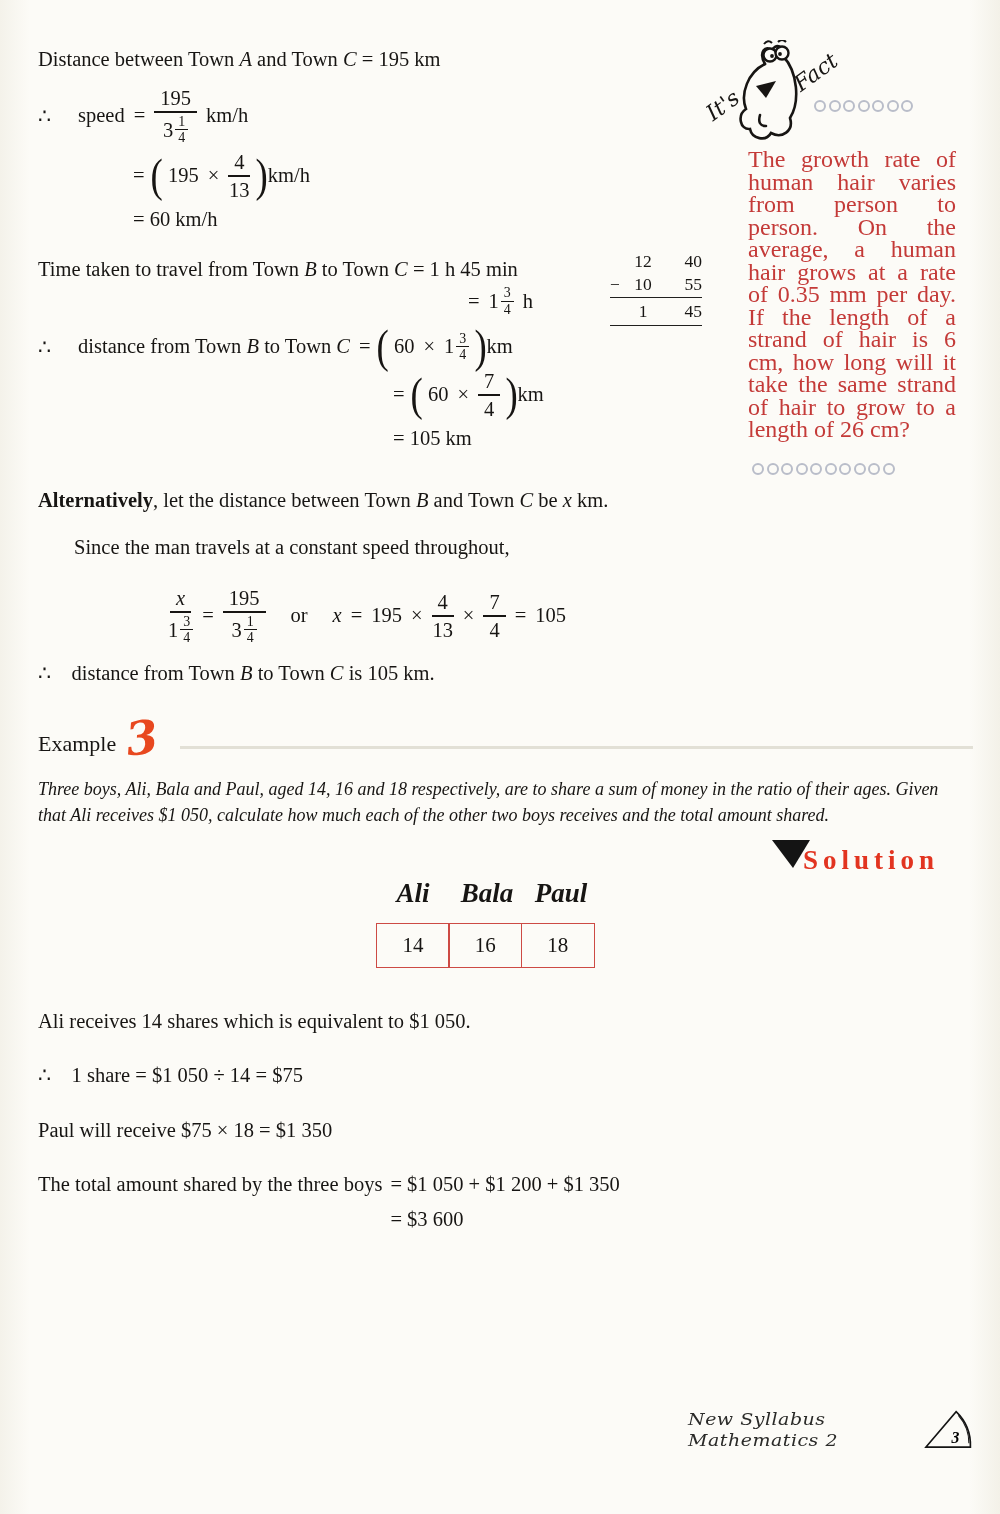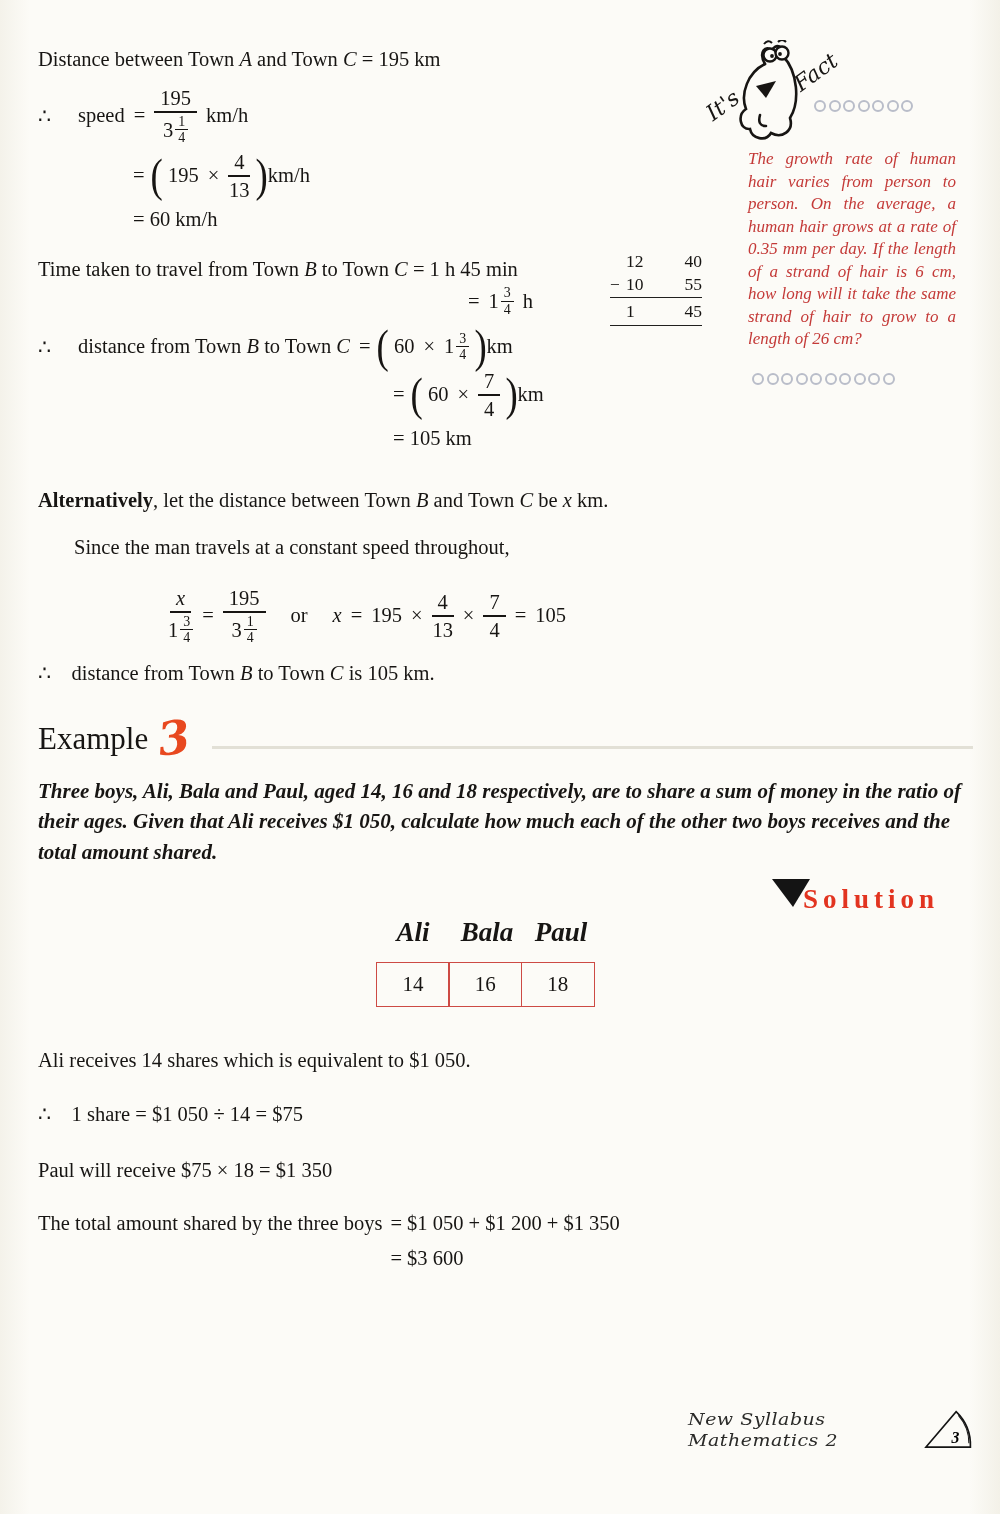--- a/index.html
+++ b/index.html
@@ -38,33 +38,33 @@
   .mb12{margin-bottom:12px;} .mb4{margin-bottom:4px;} .mb6{margin-bottom:6px;}
   .mb22{margin-bottom:22px;} .mb14{margin-bottom:14px;}
   .mb34{margin-bottom:34px;} .mb20{margin-bottom:20px;} .mb24{margin-bottom:24px;margin-left:36px;}
   .mb26{margin-bottom:26px;} .mb28{margin-bottom:28px;} .mb30{margin-bottom:30px;}
   .rel { position:relative; }
 
   
   .subwork { position:absolute; left:572px; top:-6px; font-size:17.5px; line-height:23px; }
   .srow { display:flex; }
   .srow .c1 { width:16px; }
-  .srow .c2 { width:34px; text-align:left; }
+  .srow .c2 { width:34px; text-align:center; }
   .srow .c3 { width:42px; text-align:right; }
   .srow.u  { border-bottom:1.8px solid #21201e; padding-bottom:1px; margin-bottom:2px; }
   .srow.u2 { border-bottom:1.8px solid #21201e; padding-bottom:2px; }
 
   
   .exrow { display:flex; align-items:flex-end; margin-top:34px; margin-bottom:20px; }
-  .exlabel { font-size:31px; line-height:1.1; }
+  .exlabel { font-size:22px; line-height:1.1; }
   .exnum { font-family:"DejaVu Serif",serif; font-style:italic; font-weight:bold; font-size:46px;
            color:#e8481f; margin-left:10px; line-height:0.75; transform:rotate(-7deg); }
   .exrule { flex:1; height:3px; background:#e2e0d6; margin-left:22px; margin-bottom:7px; }
 
-  .problem { font-weight:bold; font-style:italic; font-size:21px; line-height:1.45; width:928px; margin-bottom:10px; }
+  .problem { font-weight:normal; font-style:italic; font-size:18px; line-height:1.45; width:928px; margin-bottom:10px; }
 
   
   .solrow { display:flex; justify-content:flex-end; align-items:flex-start; margin-right:34px; }
   .soltri { margin-right:-9px; margin-top:0; }
   .soltext { color:#e23420; font-weight:bold; font-size:27px; letter-spacing:5px; margin-top:7px; }
 
   
   .ratio { margin-left:338px; margin-top:2px; margin-bottom:40px; }
   .rhead { display:flex; margin-bottom:14px; }
   .rhead span { width:74px; text-align:center; font-style:italic; font-weight:bold; font-size:27px; }
@@ -78,21 +78,21 @@
   .totcol span + span { margin-top:7px; }
 
   
   .sidebar { position:absolute; left:702px; top:40px; width:262px; }
   .mascot { margin-left:4px; display:block; }
   .script { font-family:"DejaVu Serif",serif; font-style:italic; font-size:22px; fill:#171513; }
   .ringsTop { position:absolute; left:112px; top:58px; white-space:nowrap; }
   .ringsBottom { margin-left:50px; margin-top:20px; white-space:nowrap; }
   .ring { width:12px; height:12px; border:2.6px solid #b9bdc9; border-radius:50%;
           display:inline-block; margin-right:2.5px; }
-  .facttext { margin-top:2px; padding-left:46px; width:254px; font-style:italic; font-size:17px;
+  .facttext { margin-top:2px; padding-left:46px; width:254px; font-size:24px;
               line-height:22.5px; color:#c43a38; text-align:justify; }
 
   
   .footer { position:absolute; top:1400px; left:688px; width:285px; display:flex;
             align-items:center; justify-content:flex-end; gap:14px; }
   .booktitle { font-style:italic; font-size:19px; color:#2a2a28; letter-spacing:0.5px;
                font-family:"DejaVu Serif",serif; transform:scaleY(.92); }
   .sectornum { font-style:italic; font-weight:bold; font-size:21px; }
 </style>
 </head>

